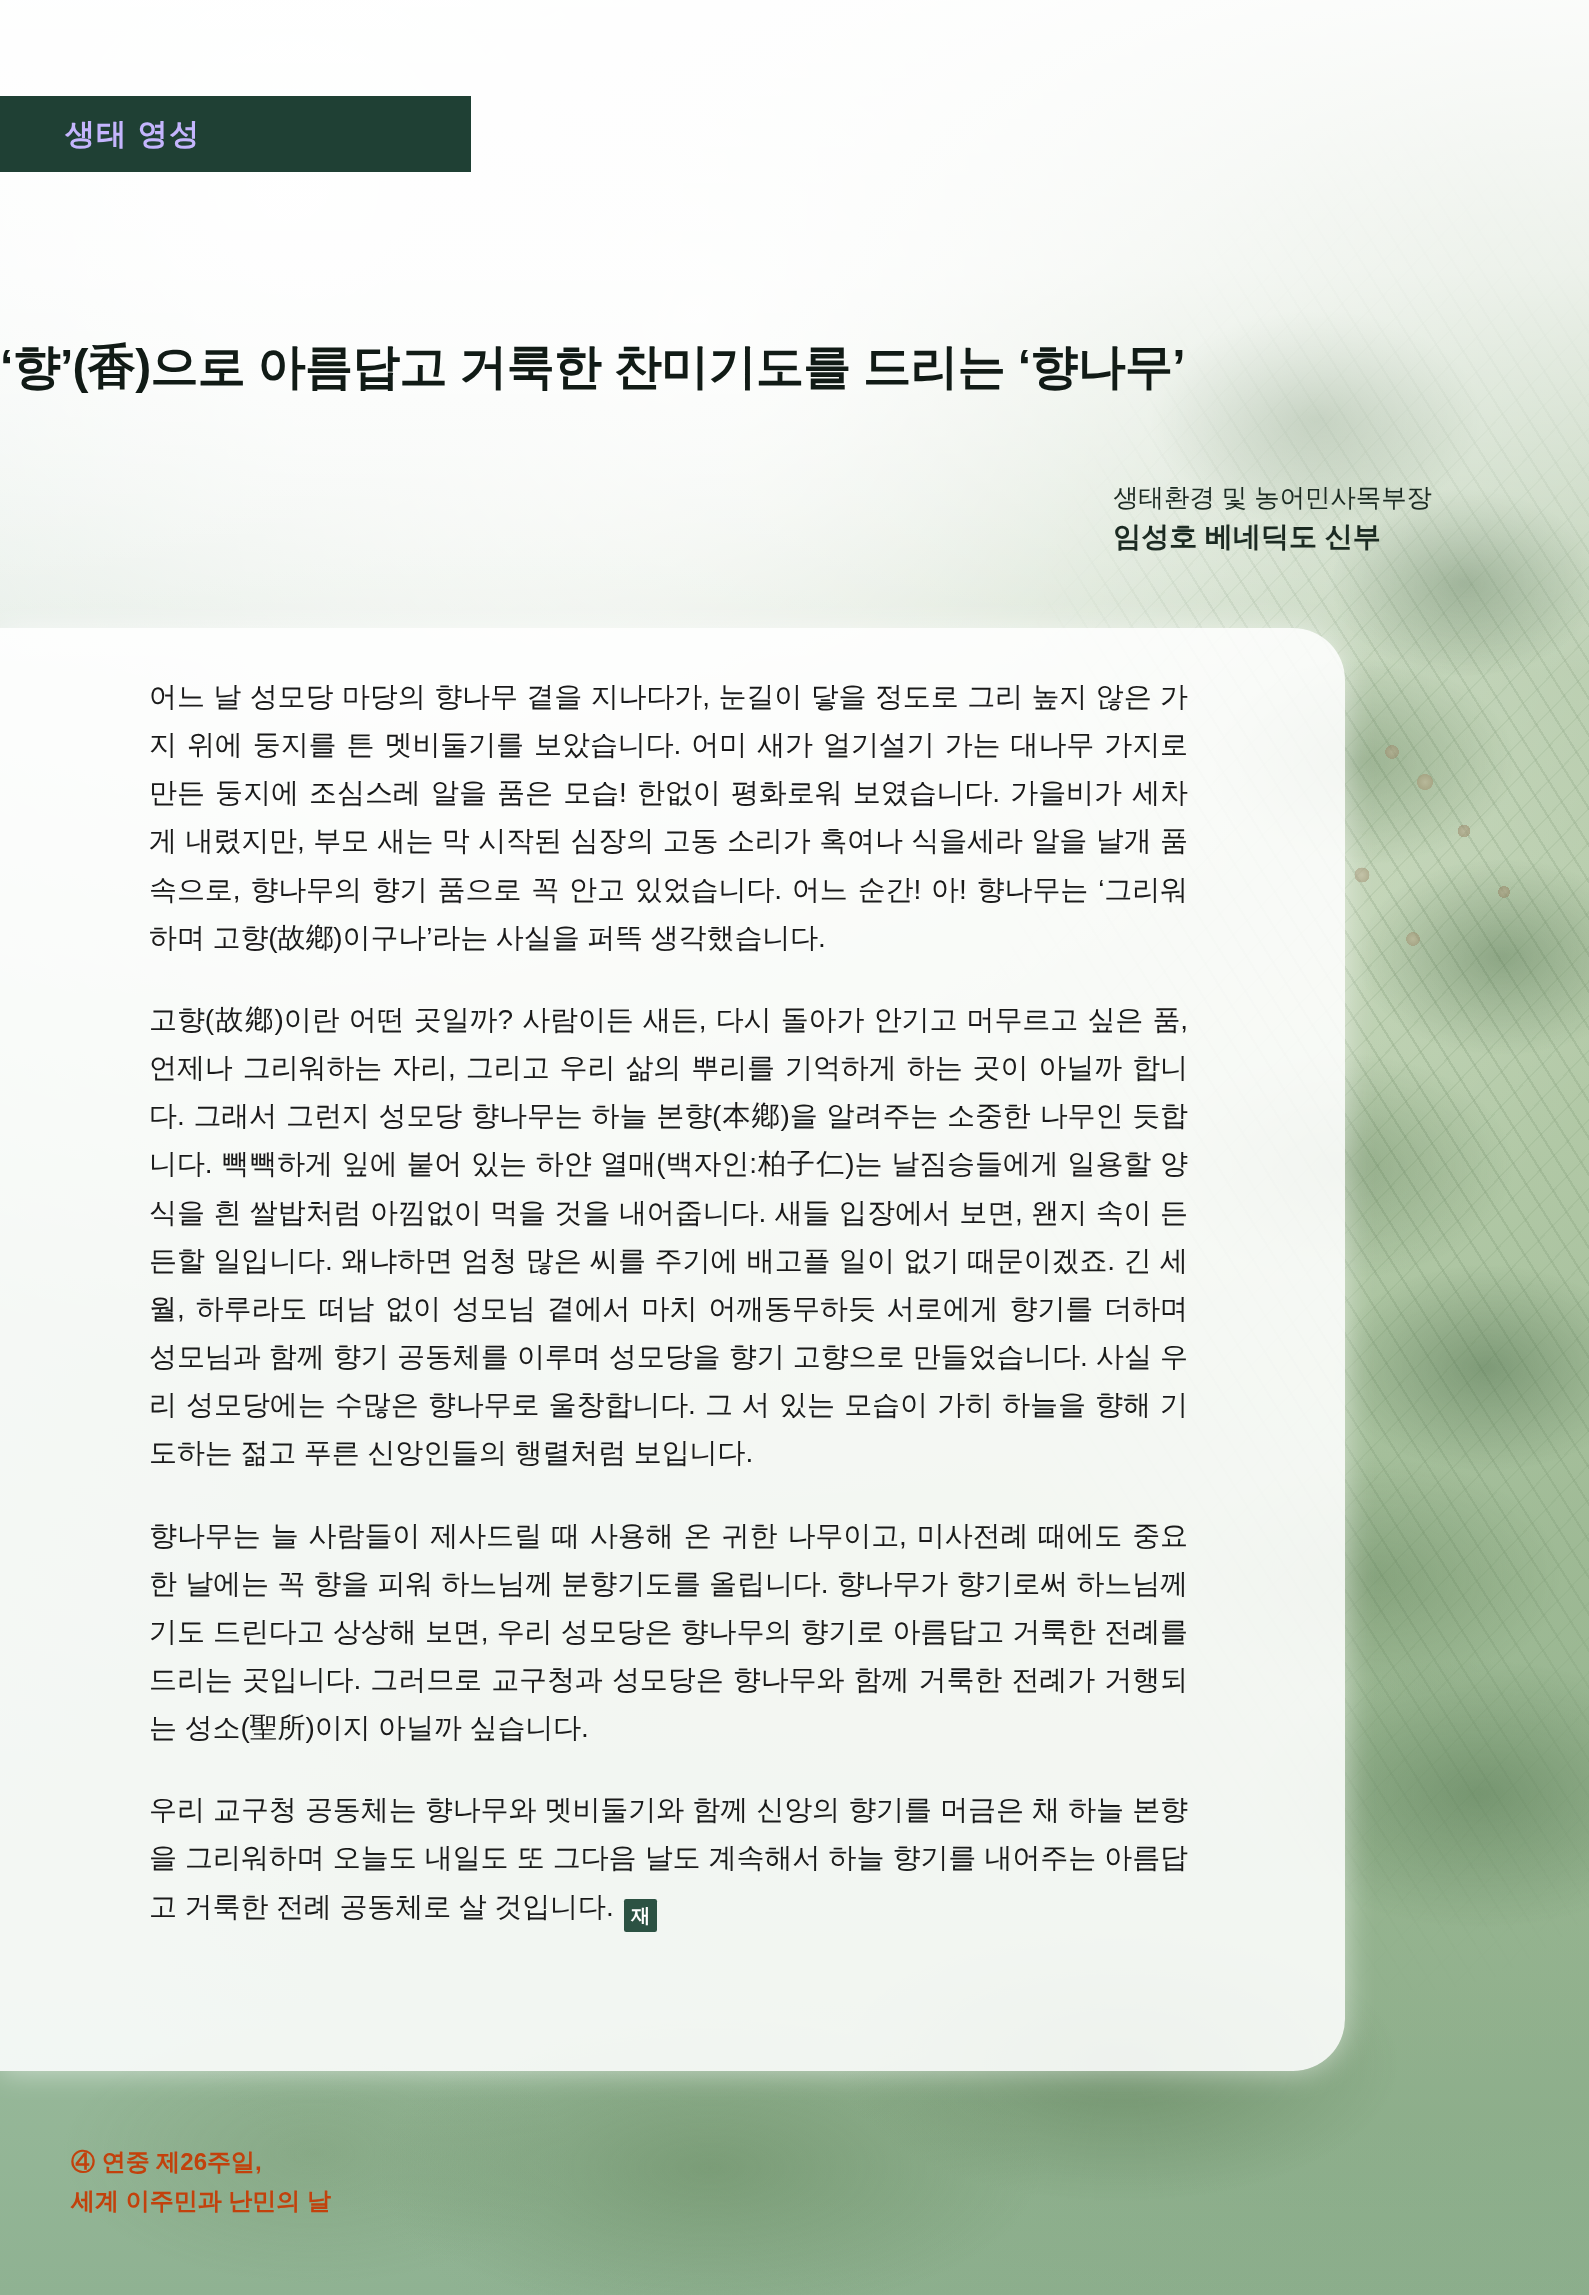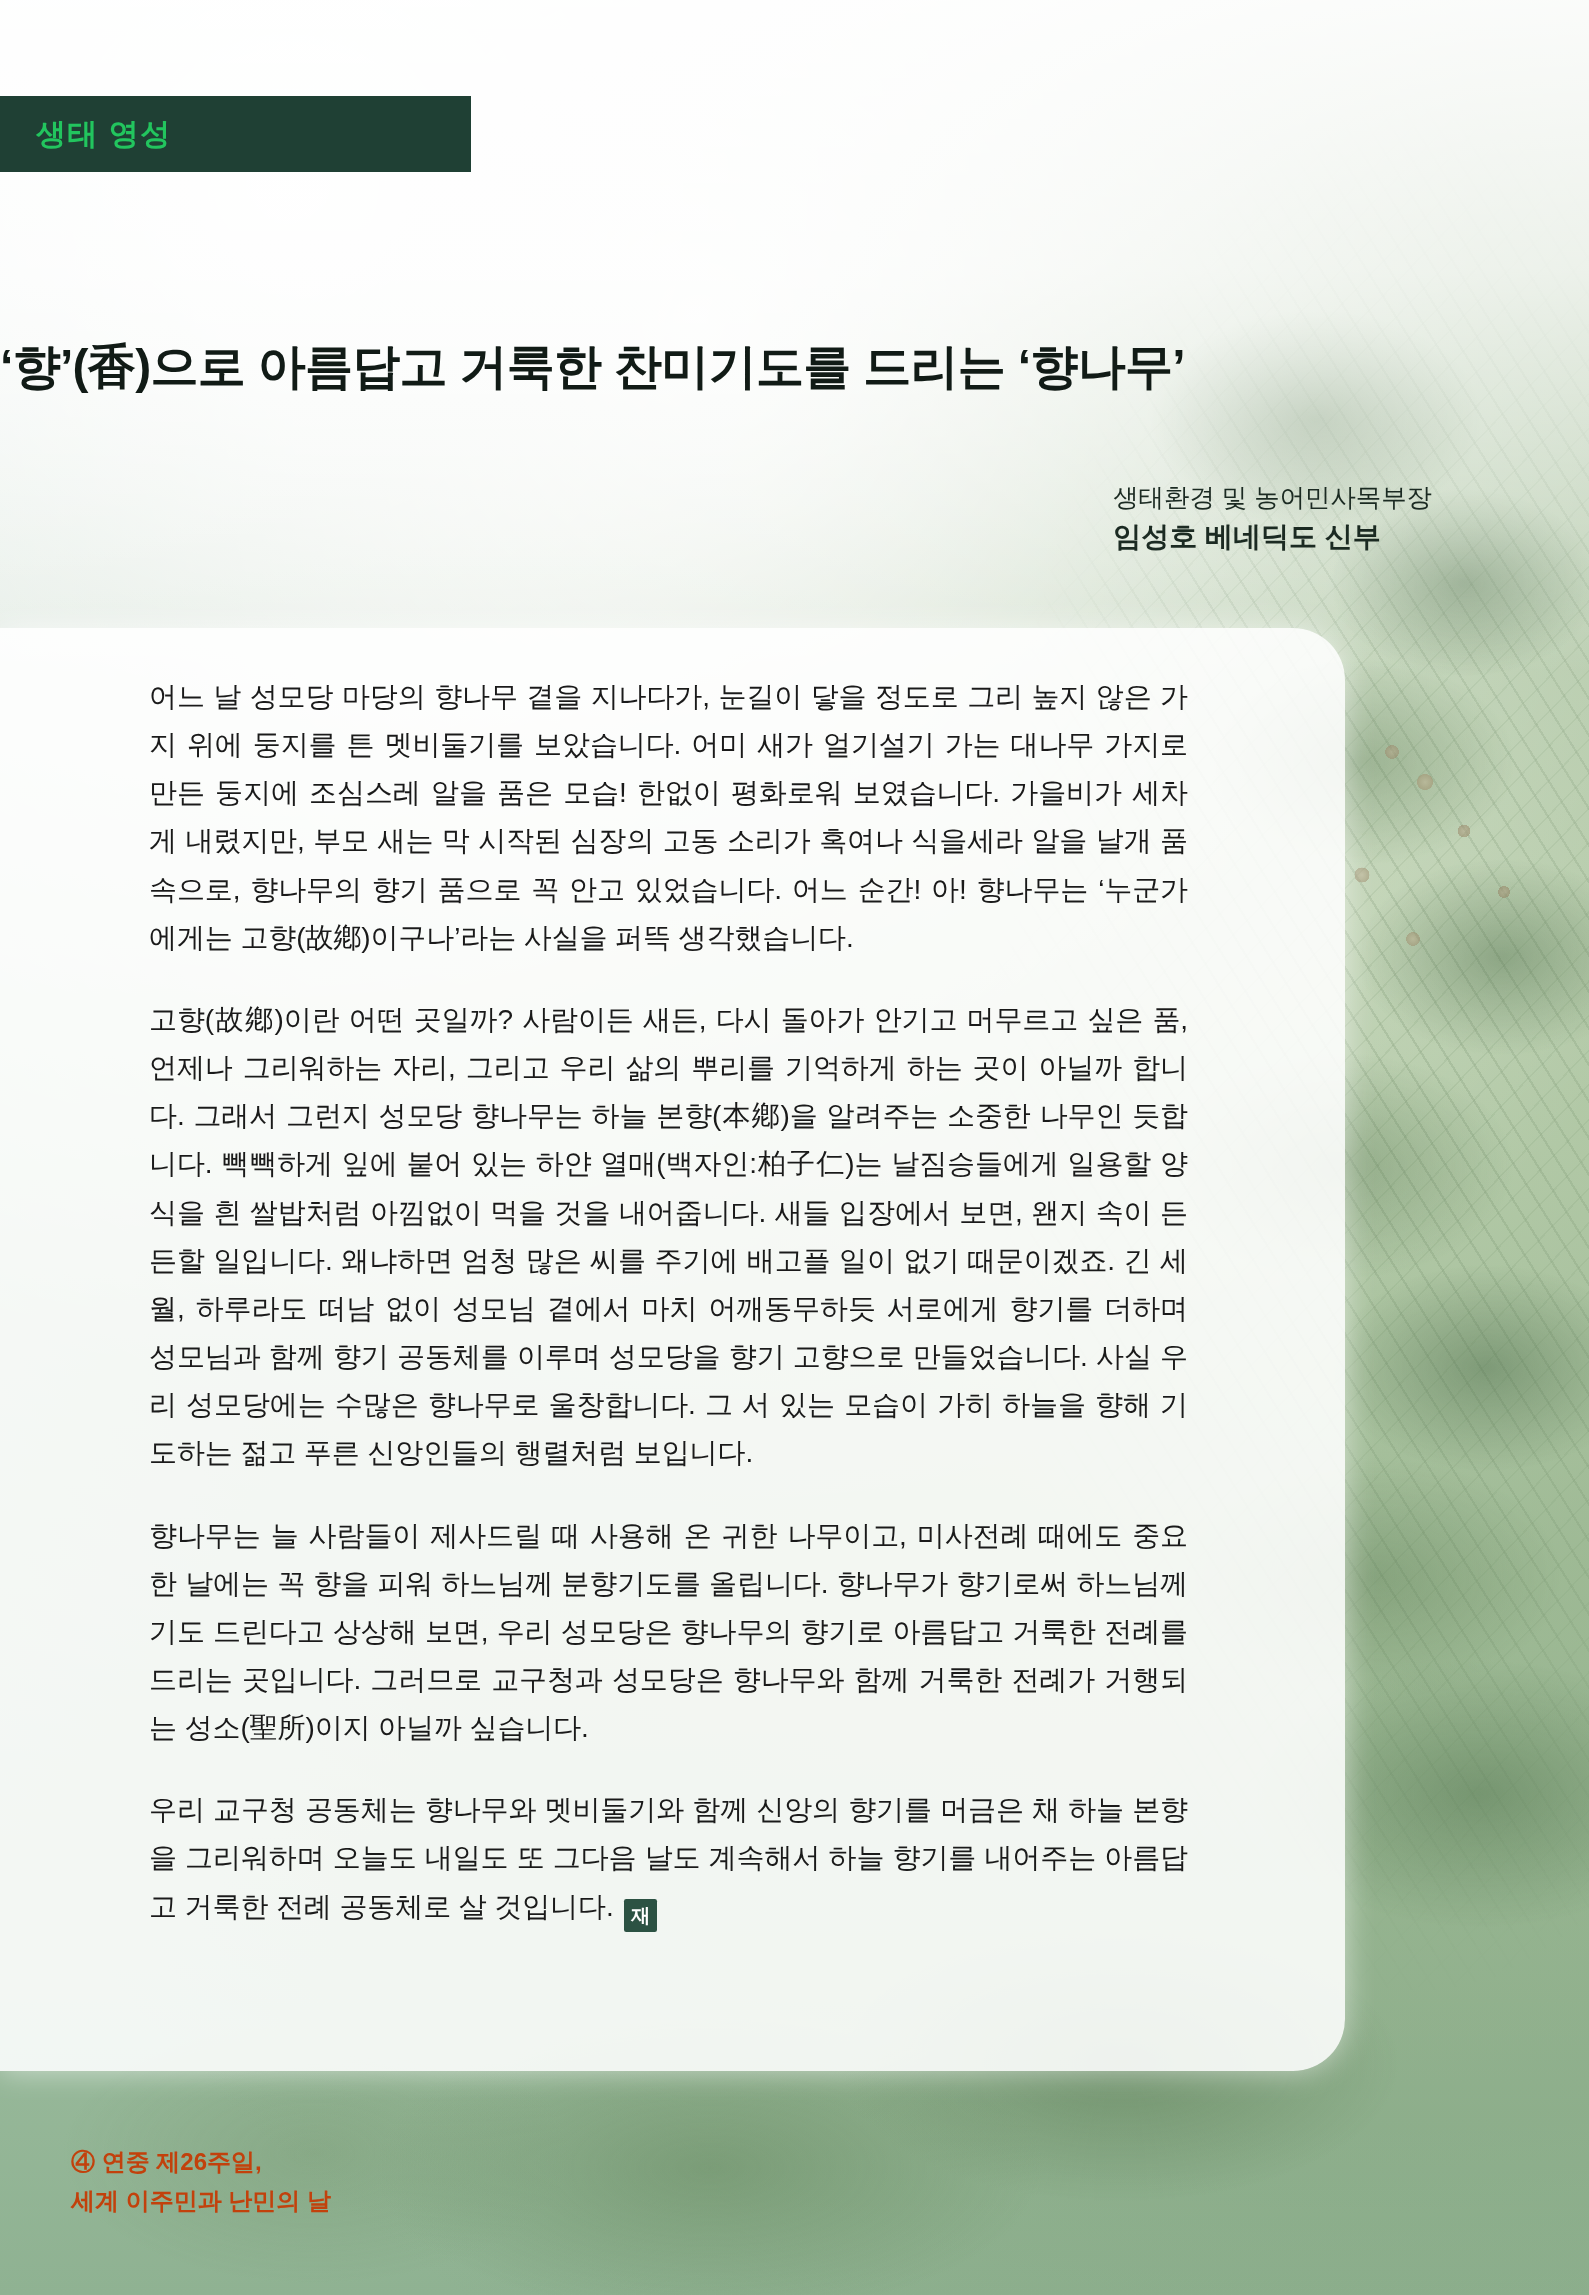--- a/index.html
+++ b/index.html
@@ -86,25 +86,25 @@
     position: absolute;
     left: 0;
     top: 96px;
     width: 471px;
     height: 76px;
     background: #1f4034;
     display: flex;
     align-items: center;
   }
   .category-tag .label {
-    color: #22c55e;
+    color: #c4b5fd;
     font-size: 30px;
     font-weight: 700;
     letter-spacing: 1.5px;
-    margin-left: 36px;
+    margin-left: 65px;
   }
 
   
   .article-title {
     position: absolute;
     left: 0;
     right: 0;
     top: 306px;
     font-size: 48px;
     font-weight: 700;
@@ -209,21 +209,21 @@
 
   <h1 class="article-title">‘향’(香)으로 아름답고 거룩한 찬미기도를 드리는 ‘향나무’</h1>
 
   <div class="byline">
     <div class="dept">생태환경 및 농어민사목부장</div>
     <div class="author">임성호 베네딕도 신부</div>
   </div>
 
   <div class="body-panel">
     <div class="body-inner">
-      <p>어느 날 성모당 마당의 향나무 곁을 지나다가, 눈길이 닿을 정도로 그리 높지 않은 가지 위에 둥지를 튼 멧비둘기를 보았습니다. 어미 새가 얼기설기 가는 대나무 가지로 만든 둥지에 조심스레 알을 품은 모습! 한없이 평화로워 보였습니다. 가을비가 세차게 내렸지만, 부모 새는 막 시작된 심장의 고동 소리가 혹여나 식을세라 알을 날개 품속으로, 향나무의 향기 품으로 꼭 안고 있었습니다. 어느 순간! 아! 향나무는 ‘누군가에게는 고향(故鄕)이구나’라는 사실을 퍼뜩 생각했습니다.</p>
+      <p>어느 날 성모당 마당의 향나무 곁을 지나다가, 눈길이 닿을 정도로 그리 높지 않은 가지 위에 둥지를 튼 멧비둘기를 보았습니다. 어미 새가 얼기설기 가는 대나무 가지로 만든 둥지에 조심스레 알을 품은 모습! 한없이 평화로워 보였습니다. 가을비가 세차게 내렸지만, 부모 새는 막 시작된 심장의 고동 소리가 혹여나 식을세라 알을 날개 품속으로, 향나무의 향기 품으로 꼭 안고 있었습니다. 어느 순간! 아! 향나무는 ‘그리워하며 고향(故鄕)이구나’라는 사실을 퍼뜩 생각했습니다.</p>
       <p>고향(故鄕)이란 어떤 곳일까? 사람이든 새든, 다시 돌아가 안기고 머무르고 싶은 품, 언제나 그리워하는 자리, 그리고 우리 삶의 뿌리를 기억하게 하는 곳이 아닐까 합니다. 그래서 그런지 성모당 향나무는 하늘 본향(本鄕)을 알려주는 소중한 나무인 듯합니다. 빽빽하게 잎에 붙어 있는 하얀 열매(백자인:柏子仁)는 날짐승들에게 일용할 양식을 흰 쌀밥처럼 아낌없이 먹을 것을 내어줍니다. 새들 입장에서 보면, 왠지 속이 든든할 일입니다. 왜냐하면 엄청 많은 씨를 주기에 배고플 일이 없기 때문이겠죠. 긴 세월, 하루라도 떠남 없이 성모님 곁에서 마치 어깨동무하듯 서로에게 향기를 더하며 성모님과 함께 향기 공동체를 이루며 성모당을 향기 고향으로 만들었습니다. 사실 우리 성모당에는 수많은 향나무로 울창합니다. 그 서 있는 모습이 가히 하늘을 향해 기도하는 젊고 푸른 신앙인들의 행렬처럼 보입니다.</p>
       <p>향나무는 늘 사람들이 제사드릴 때 사용해 온 귀한 나무이고, 미사전례 때에도 중요한 날에는 꼭 향을 피워 하느님께 분향기도를 올립니다. 향나무가 향기로써 하느님께 기도 드린다고 상상해 보면, 우리 성모당은 향나무의 향기로 아름답고 거룩한 전례를 드리는 곳입니다. 그러므로 교구청과 성모당은 향나무와 함께 거룩한 전례가 거행되는 성소(聖所)이지 아닐까 싶습니다.</p>
       <p><span>우리 교구청 공동체는 향나무와 멧비둘기와 함께 신앙의 향기를 머금은 채  하늘 본향을 그리워하며 오늘도 내일도 또 그다음 날도 계속해서 하늘 향기를 내어주는 아름답고 거룩한 전례 공동체로 살 것입니다.</span><span class="end-mark">재</span></p>
     </div>
   </div>
 
   <div class="footer">
     <div class="line1">④ 연중 제26주일,</div>
     <div class="line2">세계 이주민과 난민의 날</div>
   </div>

